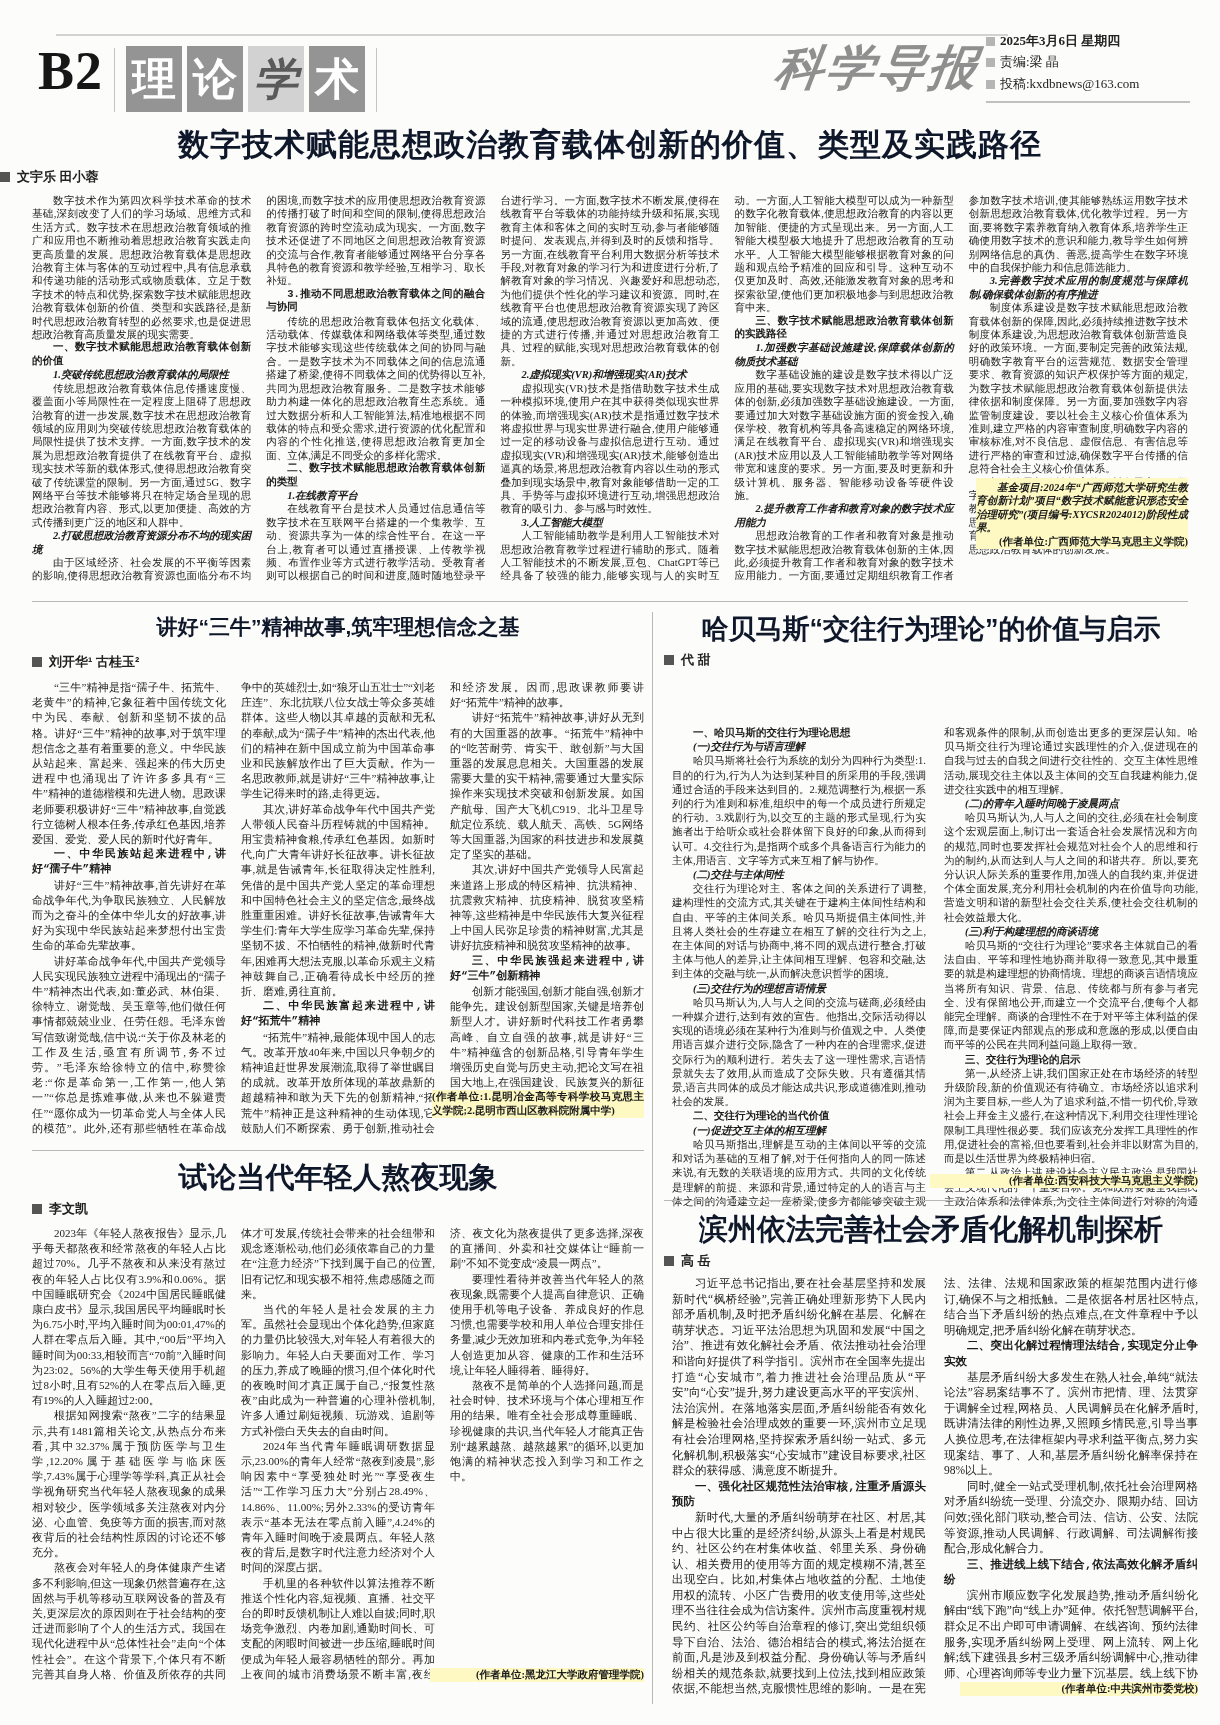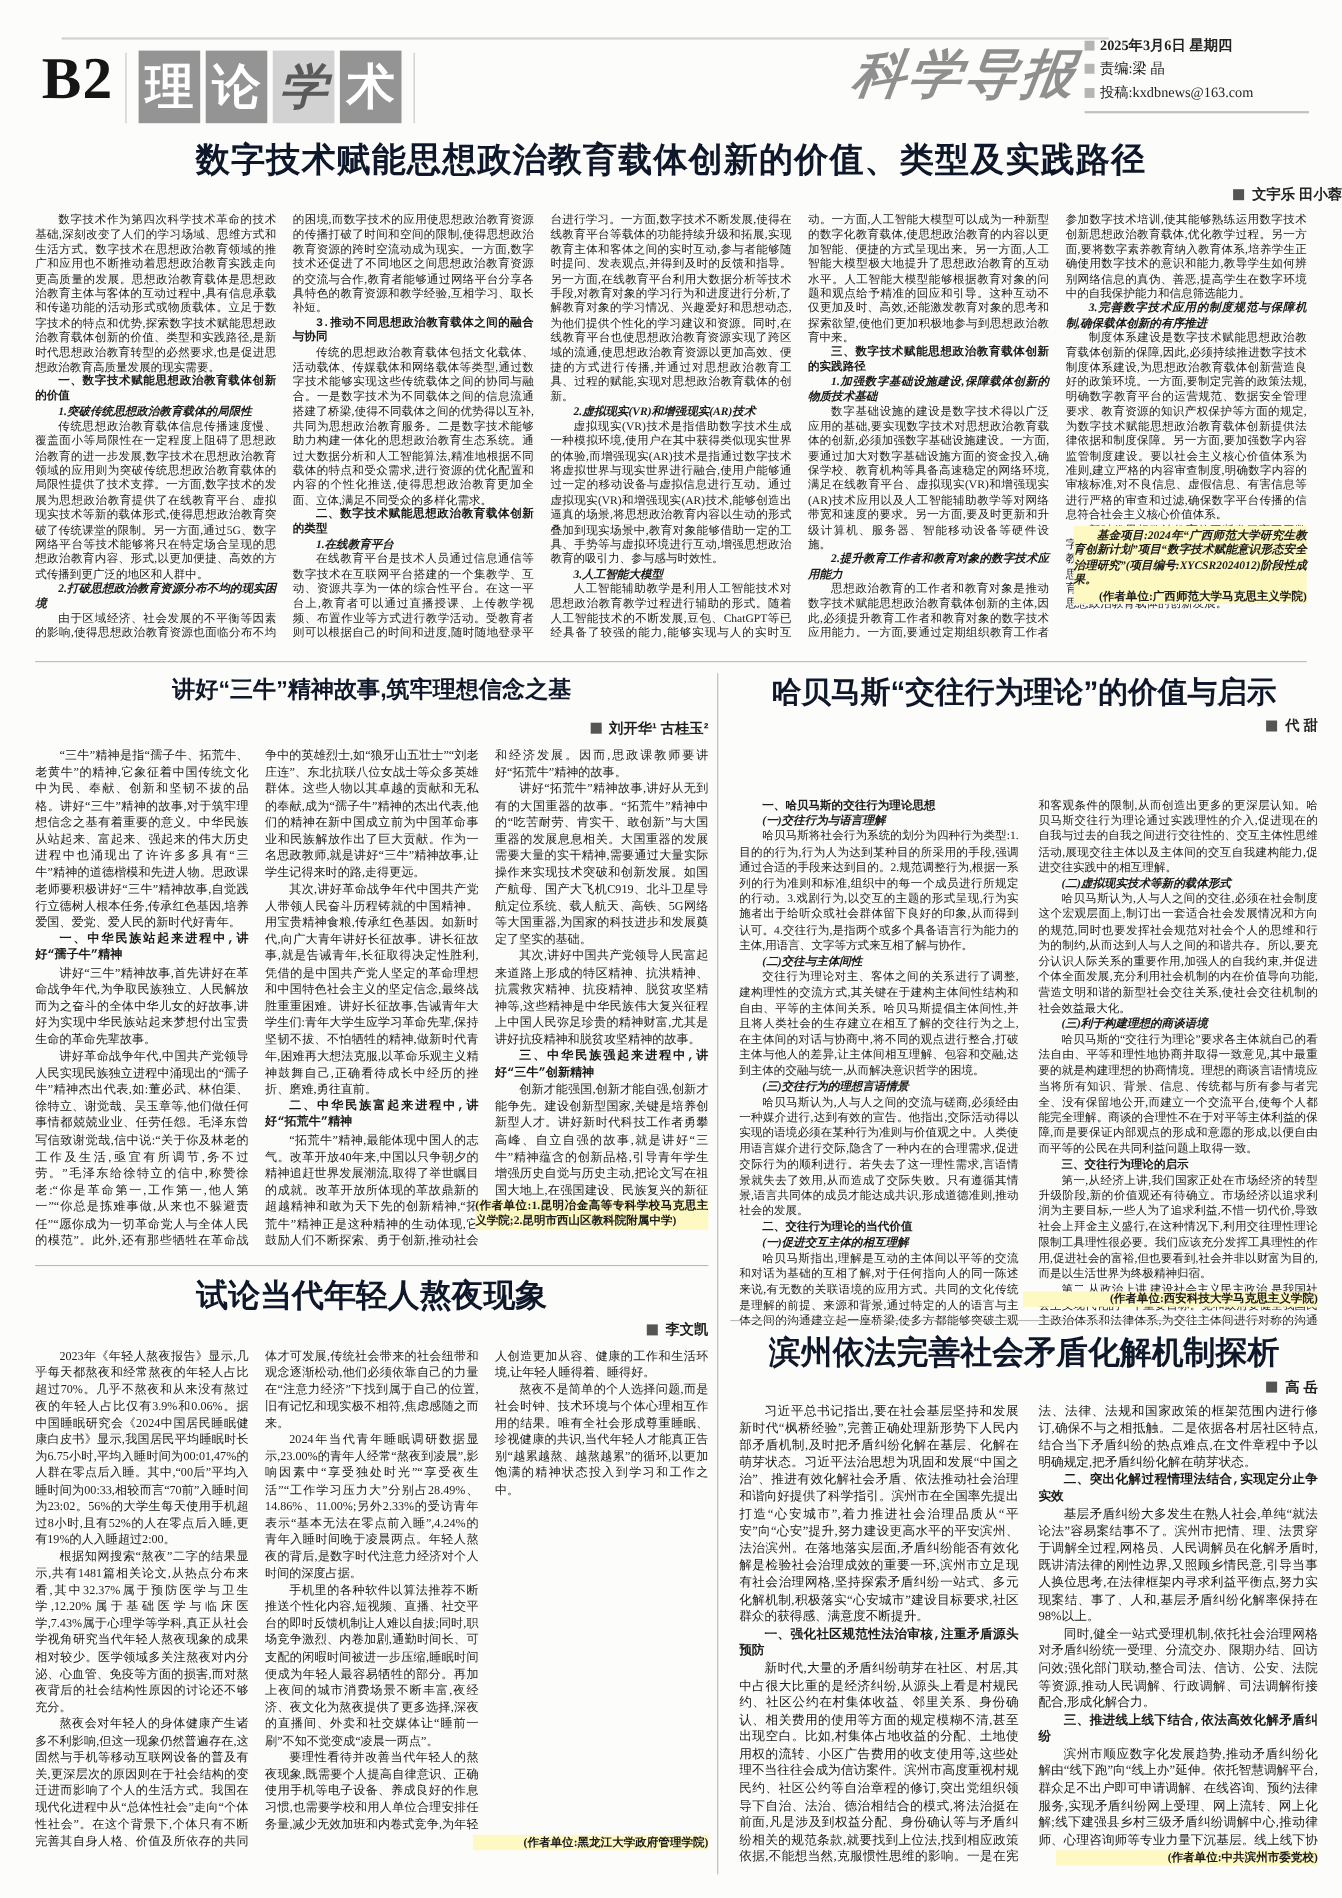--- a/index.html
+++ b/index.html
@@ -19,21 +19,21 @@
   .mast{left:745px;top:36px;width:265px;text-align:center;font:bold italic 48px "Liberation Serif",serif;
         color:#8f8f8f;letter-spacing:3px;transform:skewX(-8deg);}
   .dateblock{left:986px;top:30px;width:204px;border-bottom:2px solid #c0c0c0;padding-bottom:7px;
              font:13px/1.65 "Liberation Sans",sans-serif;color:#222;}
   .dateblock .row{white-space:nowrap;font-family:Liberation Serif, serif;}
   .dateblock .row:first-child{font-weight:bold;}
   .sq2{display:inline-block;width:9px;height:9px;background:#b5b5b5;margin-right:5px;vertical-align:-1px;}
   
   .title{font-family:"Liberation Sans","DejaVu Sans",sans-serif;font-weight:bold;color:#0f172a;
          text-align:center;white-space:nowrap;}
-  .byline{font:bold 13px "Liberation Sans",sans-serif;color:#222;text-align:right;}
+  .byline{font:bold 13px "Liberation Sans",sans-serif;color:#222;text-align:left;}
   .bysq{display:inline-block;width:10px;height:10px;background:#555;margin-right:7px;vertical-align:-1px;}
   
   .cols{column-fill:auto;column-gap:15px;text-align:justify;overflow:hidden;}
   .blk{margin:0;text-indent:2em;text-align:justify;}
   .blk-h1sub{font-weight:bold;font-family:Liberation Mono, monospace;text-indent:2em;}
   .blk-h2sub{font-weight:bold;font-style:italic;text-indent:2em;}
   .c-a1{font-size:10.5px;line-height:13.4px;column-count:5;}
   .c-a2{font-size:11px;line-height:15.2px;column-count:3;}
   .c-a3{font-size:10.5px;line-height:14.2px;column-count:2;column-gap:18px;margin-top:48px;}
   .c-a4{font-size:11px;line-height:15.2px;column-count:3;}
@@ -118,41 +118,42 @@
 <div class="abs endnote aunit" style="left:432px;top:1090px;width:212px;font-size:10.5px;line-height:14px;text-align:justify;">(作者单位:1.昆明冶金高等专科学校马克思主义学院;2.昆明市西山区教科院附属中学)</div>
 
 <div class="abs rule" style="left:32px;top:1150px;width:612px;height:1px;"></div>
 
 <div class="abs title" style="left:32px;top:1158px;width:612px;font-size:29px;">试论当代年轻人熬夜现象</div>
 <div class="abs byline" style="left:32px;top:1200px;width:612px;"><span class="bysq"></span><span>李文凯</span></div>
 <div class="abs cols c-a4" style="left:32px;top:1226px;width:612px;height:466px;">
     <p class="blk blk-p">2023年《年轻人熬夜报告》显示,几乎每天都熬夜和经常熬夜的年轻人占比超过70%。几乎不熬夜和从来没有熬过夜的年轻人占比仅有3.9%和0.06%。据中国睡眠研究会《2024中国居民睡眠健康白皮书》显示,我国居民平均睡眠时长为6.75小时,平均入睡时间为00:01,47%的人群在零点后入睡。其中,“00后”平均入睡时间为00:33,相较而言“70前”入睡时间为23:02。56%的大学生每天使用手机超过8小时,且有52%的人在零点后入睡,更有19%的人入睡超过2:00。</p>
     <p class="blk blk-p">根据知网搜索“熬夜”二字的结果显示,共有1481篇相关论文,从热点分布来看,其中32.37%属于预防医学与卫生学,12.20%属于基础医学与临床医学,7.43%属于心理学等学科,真正从社会学视角研究当代年轻人熬夜现象的成果相对较少。医学领域多关注熬夜对内分泌、心血管、免疫等方面的损害,而对熬夜背后的社会结构性原因的讨论还不够充分。</p>
     <p class="blk blk-p">熬夜会对年轻人的身体健康产生诸多不利影响,但这一现象仍然普遍存在,这固然与手机等移动互联网设备的普及有关,更深层次的原因则在于社会结构的变迁进而影响了个人的生活方式。我国在现代化进程中从“总体性社会”走向“个体性社会”。在这个背景下,个体只有不断完善其自身人格、价值及所依存的共同体才可发展,传统社会带来的社会纽带和观念逐渐松动,他们必须依靠自己的力量在“注意力经济”下找到属于自己的位置,旧有记忆和现实极不相符,焦虑感随之而来。</p>
+    <p class="blk blk-p">当代的年轻人是社会发展的主力军。虽然社会显现出个体化趋势,但家庭的力量仍比较强大,对年轻人有着很大的影响力。年轻人白天要面对工作、学习的压力,养成了晚睡的惯习,但个体化时代的夜晚时间才真正属于自己,“报复性熬夜”由此成为一种普遍的心理补偿机制,许多人通过刷短视频、玩游戏、追剧等方式补偿白天失去的自由时间。</p>
     <p class="blk blk-p">2024年当代青年睡眠调研数据显示,23.00%的青年人经常“熬夜到凌晨”,影响因素中“享受独处时光”“享受夜生活”“工作学习压力大”分别占28.49%、14.86%、11.00%;另外2.33%的受访青年表示“基本无法在零点前入睡”,4.24%的青年入睡时间晚于凌晨两点。年轻人熬夜的背后,是数字时代注意力经济对个人时间的深度占据。</p>
     <p class="blk blk-p">手机里的各种软件以算法推荐不断推送个性化内容,短视频、直播、社交平台的即时反馈机制让人难以自拔;同时,职场竞争激烈、内卷加剧,通勤时间长、可支配的闲暇时间被进一步压缩,睡眠时间便成为年轻人最容易牺牲的部分。再加上夜间的城市消费场景不断丰富,夜经济、夜文化为熬夜提供了更多选择,深夜的直播间、外卖和社交媒体让“睡前一刷”不知不觉变成“凌晨一两点”。</p>
     <p class="blk blk-p">要理性看待并改善当代年轻人的熬夜现象,既需要个人提高自律意识、正确使用手机等电子设备、养成良好的作息习惯,也需要学校和用人单位合理安排任务量,减少无效加班和内卷式竞争,为年轻人创造更加从容、健康的工作和生活环境,让年轻人睡得着、睡得好。</p>
     <p class="blk blk-p">熬夜不是简单的个人选择问题,而是社会时钟、技术环境与个体心理相互作用的结果。唯有全社会形成尊重睡眠、珍视健康的共识,当代年轻人才能真正告别“越累越熬、越熬越累”的循环,以更加饱满的精神状态投入到学习和工作之中。</p>
   </div>
 <div class="abs endnote aunit" style="left:430px;top:1668px;width:214px;font-size:10.5px;">(作者单位:黑龙江大学政府管理学院)</div>
 
 <div class="abs title" style="left:664px;top:611px;width:534px;font-size:27px;">哈贝马斯“交往行为理论”的价值与启示</div>
 <div class="abs byline" style="left:664px;top:651px;width:534px;"><span class="bysq"></span><span>代 甜</span></div>
 <div class="abs cols c-a3" style="left:672px;top:678px;width:526px;height:490px;">
     <p class="blk blk-h1sub">一、哈贝马斯的交往行为理论思想</p>
     <p class="blk blk-h2sub">(一)交往行为与语言理解</p>
     <p class="blk blk-p">哈贝马斯将社会行为系统的划分为四种行为类型:1.目的的行为,行为人为达到某种目的所采用的手段,强调通过合适的手段来达到目的。2.规范调整行为,根据一系列的行为准则和标准,组织中的每一个成员进行所规定的行动。3.戏剧行为,以交互的主题的形式呈现,行为实施者出于给听众或社会群体留下良好的印象,从而得到认可。4.交往行为,是指两个或多个具备语言行为能力的主体,用语言、文字等方式来互相了解与协作。</p>
     <p class="blk blk-h2sub">(二)交往与主体间性</p>
     <p class="blk blk-p">交往行为理论对主、客体之间的关系进行了调整,建构理性的交流方式,其关键在于建构主体间性结构和自由、平等的主体间关系。哈贝马斯提倡主体间性,并且将人类社会的生存建立在相互了解的交往行为之上,在主体间的对话与协商中,将不同的观点进行整合,打破主体与他人的差异,让主体间相互理解、包容和交融,达到主体的交融与统一,从而解决意识哲学的困境。</p>
     <p class="blk blk-h2sub">(三)交往行为的理想言语情景</p>
     <p class="blk blk-p">哈贝马斯认为,人与人之间的交流与磋商,必须经由一种媒介进行,达到有效的宣告。他指出,交际活动得以实现的语境必须在某种行为准则与价值观之中。人类使用语言媒介进行交际,隐含了一种内在的合理需求,促进交际行为的顺利进行。若失去了这一理性需求,言语情景就失去了效用,从而造成了交际失败。只有遵循其情景,语言共同体的成员才能达成共识,形成道德准则,推动社会的发展。</p>
     <p class="blk blk-h1sub">二、交往行为理论的当代价值</p>
     <p class="blk blk-h2sub">(一)促进交互主体的相互理解</p>
     <p class="blk blk-p">哈贝马斯指出,理解是互动的主体间以平等的交流和对话为基础的互相了解,对于任何指向人的同一陈述来说,有无数的关联语境的应用方式。共同的文化传统是理解的前提、来源和背景,通过特定的人的语言与主体之间的沟通建立起一座桥梁,使多方都能够突破主观和客观条件的限制,从而创造出更多的更深层认知。哈贝马斯交往行为理论通过实践理性的介入,促进现在的自我与过去的自我之间进行交往性的、交互主体性思维活动,展现交往主体以及主体间的交互自我建构能力,促进交往实践中的相互理解。</p>
-    <p class="blk blk-h2sub">(二)虚拟现实技术等新的载体形式</p>
+    <p class="blk blk-h2sub">(二)的青年入睡时间晚于凌晨两点</p>
     <p class="blk blk-p">哈贝马斯认为,人与人之间的交往,必须在社会制度这个宏观层面上,制订出一套适合社会发展情况和方向的规范,同时也要发挥社会规范对社会个人的思维和行为的制约,从而达到人与人之间的和谐共存。所以,要充分认识人际关系的重要作用,加强人的自我约束,并促进个体全面发展,充分利用社会机制的内在价值导向功能,营造文明和谐的新型社会交往关系,使社会交往机制的社会效益最大化。</p>
     <p class="blk blk-h2sub">(三)利于构建理想的商谈语境</p>
     <p class="blk blk-p">哈贝马斯的“交往行为理论”要求各主体就自己的看法自由、平等和理性地协商并取得一致意见,其中最重要的就是构建理想的协商情境。理想的商谈言语情境应当将所有知识、背景、信息、传统都与所有参与者完全、没有保留地公开,而建立一个交流平台,使每个人都能完全理解。商谈的合理性不在于对平等主体利益的保障,而是要保证内部观点的形成和意愿的形成,以便自由而平等的公民在共同利益问题上取得一致。</p>
     <p class="blk blk-h1sub">三、交往行为理论的启示</p>
     <p class="blk blk-p">第一,从经济上讲,我们国家正处在市场经济的转型升级阶段,新的价值观还有待确立。市场经济以追求利润为主要目标,一些人为了追求利益,不惜一切代价,导致社会上拜金主义盛行,在这种情况下,利用交往理性理论限制工具理性很必要。我们应该充分发挥工具理性的作用,促进社会的富裕,但也要看到,社会并非以财富为目的,而是以生活世界为终极精神归宿。</p>
     <p class="blk blk-p">第二,从政治上讲,建设社会主义民主政治,是我国社会主义现代化的一个重要目标。党和政府要健全我国民主政治体系和法律体系,为交往主体间进行对称的沟通与了解创造条件和保证。让每个人都能平等地参与,在交往理性的基础上形成共识,从而促进我国的社会主义现代化事业朝着一个健康、和谐的方向发展。</p>
   </div>
 <div class="abs endnote aunit" style="left:930px;top:1174px;width:268px;font-size:10.5px;">(作者单位:西安科技大学马克思主义学院)</div>
 
 <div class="abs rule" style="left:664px;top:1200px;width:534px;height:1px;"></div>

